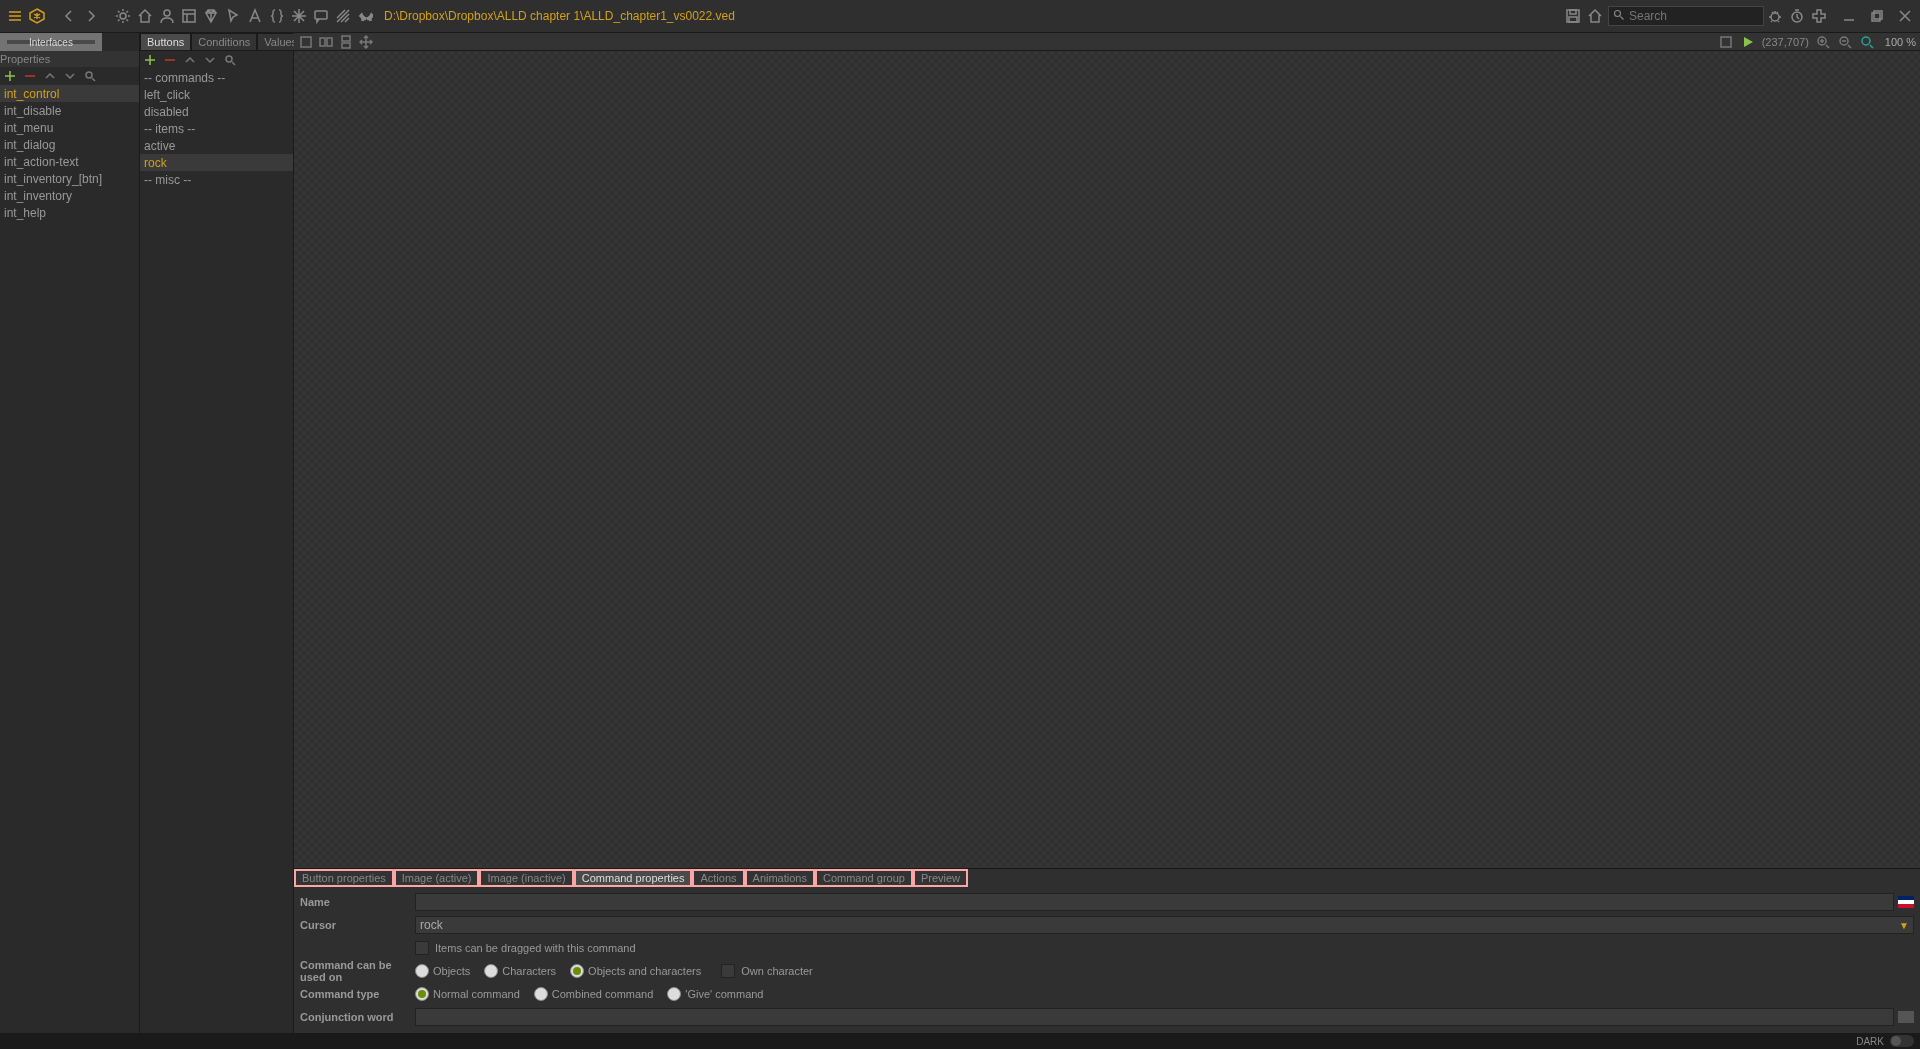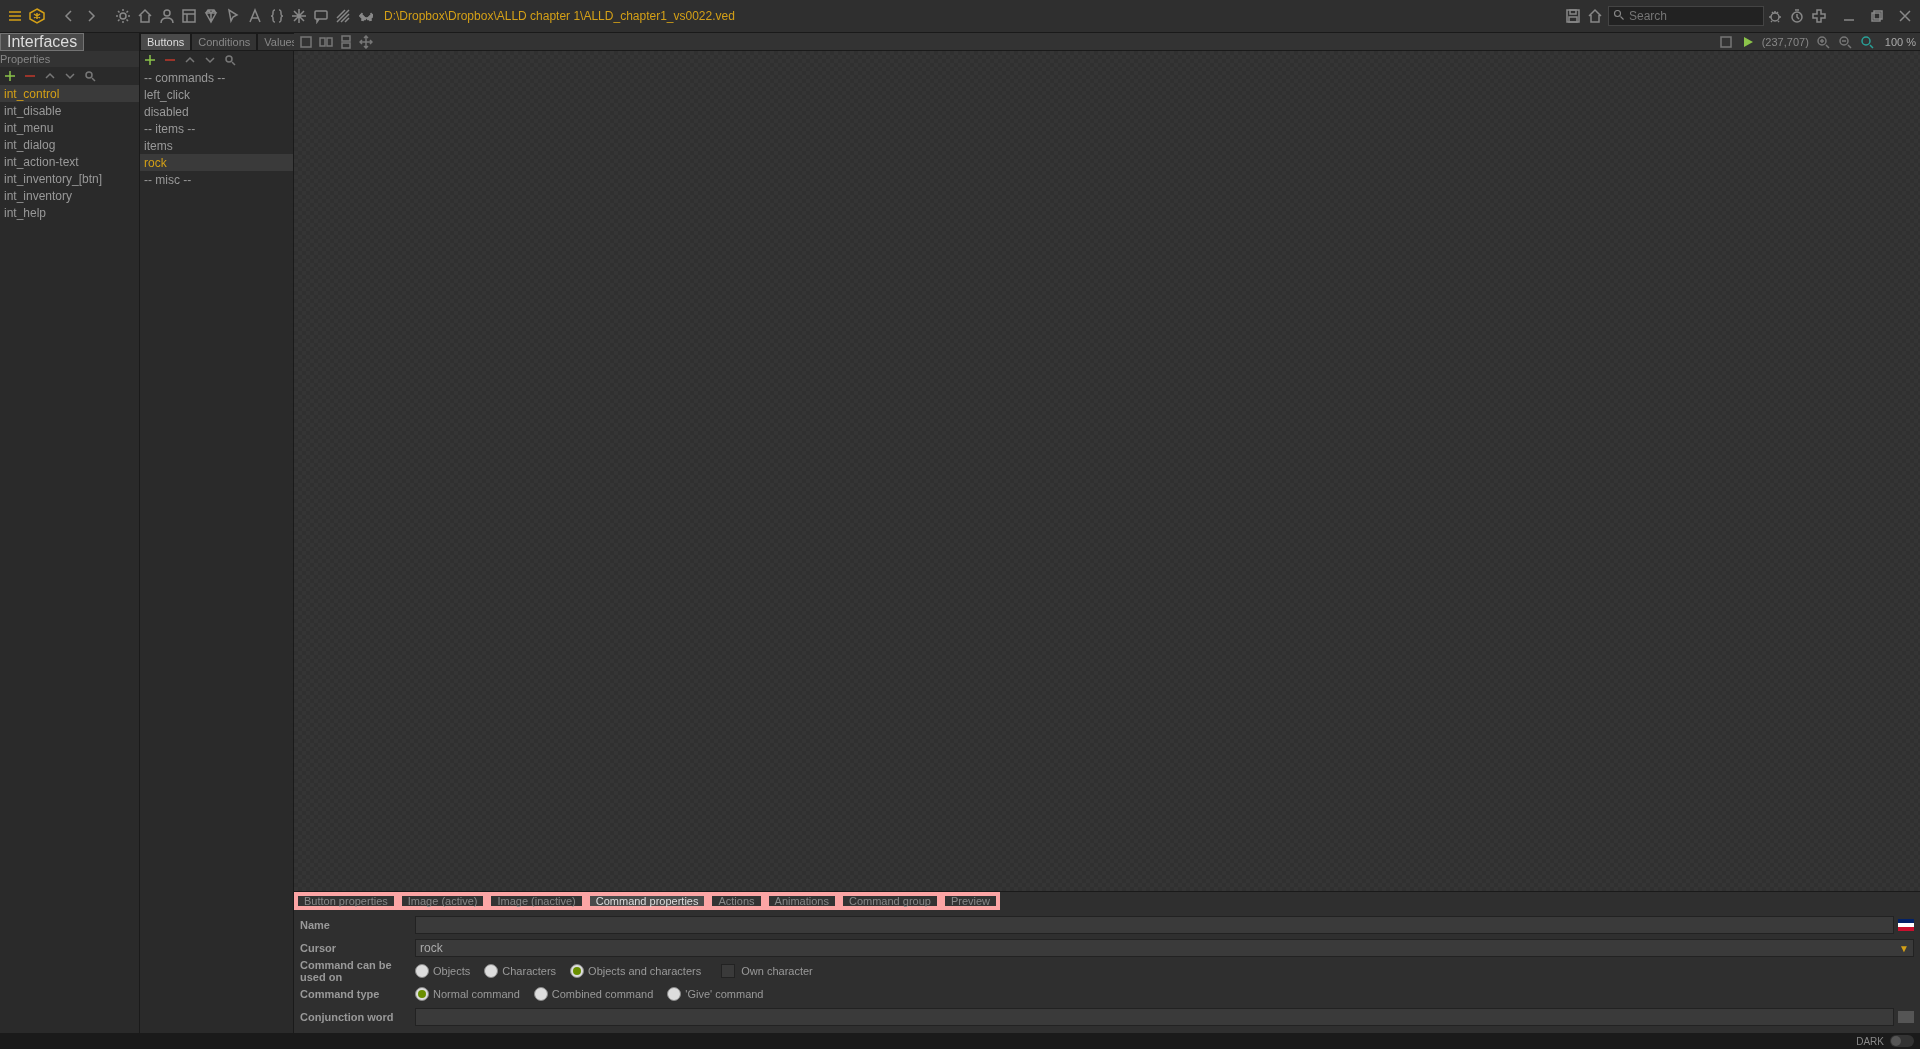--- a/index.html
+++ b/index.html
@@ -11,21 +11,21 @@
 .tb-icon.menu-lines svg path { stroke: #d4a017; }
 .file-path { color: #d4a017; font-size: 12px; margin-left: 8px; flex-shrink: 0; }
 .toolbar-spacer { flex: 1; }
 .search-box { background: #222; border: 1px solid #444; height: 20px; width: 156px; display: flex; align-items: center; padding: 0 4px; margin-left: 2px; }
 .search-box input { background: transparent; border: none; outline: none; color: #aaa; font-size: 12px; width: 100%; }
 .search-icon { color: #888; margin-right: 4px; }
 .win-controls { display: flex; gap: 6px; margin-left: 8px; }
 .main-row { display: flex; flex: 1; min-height: 0; }
 .sidebar-left { width: 140px; background: #2a2a2a; display: flex; flex-direction: column; border-right: 1px solid #1a1a1a; }
 .tab-row { display: flex; height: 18px; }
-.tab { background: #3a3a3a; border: 1px solid #737373; padding: 0 6px; font-size: 16px; display: flex; align-items: center; cursor: pointer; color: #999; }
+.tab { background: #3a3a3a; border: 7px solid #737373; padding: 0 22px; font-size: 10px; display: flex; align-items: center; cursor: pointer; color: #999; }
 .tab.active { background: #4a4a4a; color: #ddd; }
 .section-header { background: #333; text-align: left; font-size: 11px; padding: 2px 0; color: #888; }
 .mini-toolbar { display: flex; height: 18px; align-items: center; padding: 0 2px; gap: 4px; }
 .mini-icon { width: 16px; height: 16px; display: inline-flex; align-items: center; justify-content: center; cursor: pointer; }
 .mini-icon.green { color: #8bc34a; }
 .mini-icon.red { color: #c0392b; }
 .mini-icon.grey { color: #777; }
 .list { flex: 1; overflow-y: auto; }
 .list-item { padding: 2px 4px; font-size: 12px; color: #999; cursor: pointer; height: 17px; display: flex; align-items: center; }
 .list-item.selected { background: #3a3a3a; color: #d4a017; }
@@ -34,21 +34,21 @@
 .middle-tab { background: #333; border: 1px solid #1a1a1a; padding: 7px 6px; font-size: 11px; display: flex; align-items: center; cursor: pointer; color: #888; }
 .middle-tab.active { background: #4a4a4a; color: #ddd; }
 .canvas-col { flex: 1; display: flex; flex-direction: column; min-width: 0; }
 .canvas-toolbar { height: 18px; background: #333; border-bottom: 1px solid #1a1a1a; display: flex; align-items: center; padding: 0 4px; gap: 4px; }
 .canvas-toolbar-right { margin-left: auto; display: flex; align-items: center; gap: 6px; }
 .coord-text { color: #888; font-size: 11px; }
 .zoom-text { color: #aaa; font-size: 11px; margin-left: 4px; }
 .canvas-area { flex: 1; background: #333; background-image: repeating-conic-gradient(#353535 0% 25%, #303030 0% 50%); background-size: 8px 8px; position: relative; }
 .bottom-panel { background: #2f2f2f; border-top: 1px solid #1a1a1a; }
 .bottom-tabs { display: flex; height: 18px; }
-.btab { background: #333; border: 4px solid #fca5a5; padding: 0 6px; font-size: 11px; display: flex; align-items: center; cursor: pointer; color: #888; }
+.btab { background: #333; border: 2px solid #fca5a5; padding: 0 6px; font-size: 11px; display: flex; align-items: center; cursor: pointer; color: #888; }
 .btab.active { background: #4a4a4a; color: #ddd; }
 .prop-form { padding: 4px 6px; }
 .prop-row { display: flex; align-items: center; height: 22px; margin-bottom: 1px; }
 .prop-label { width: 115px; font-size: 11px; color: #999; flex-shrink: 0; font-weight: bold; }
 .prop-input { flex: 1; background: #3a3a3a; border: 1px solid #222; height: 18px; padding: 0 4px; color: #aaa; font-size: 11px; display: flex; align-items: center; }
 .prop-input.dropdown { justify-content: space-between; }
 .dropdown-arrow { color: #d4a017; font-size: 10px; }
 .flag-icon { width: 16px; height: 12px; background: linear-gradient(to bottom, #012169 33%, #fff 33%, #fff 66%, #c8102e 66%); margin-left: 4px; position: relative; }
 .checkbox { width: 14px; height: 14px; background: #3a3a3a; border: 1px solid #222; display: inline-block; margin-right: 6px; flex-shrink: 0; }
 .radio-group { display: flex; align-items: center; gap: 4px; }
@@ -289,21 +289,21 @@
             <circle cx="5" cy="5" r="3"></circle>
             <path d="M8 8l3 3"></path>
           </svg>
         </span>
     </div>
     <div class="list" id="middle-list">
         <div class="list-item">-- commands --</div>
         <div class="list-item">left_click</div>
         <div class="list-item">disabled</div>
         <div class="list-item">-- items --</div>
-        <div class="list-item">items</div>
+        <div class="list-item">active</div>
         <div class="list-item selected">rock</div>
         <div class="list-item">-- misc --</div>
       </div>
   </div>
 
   <div class="canvas-col">
     <div class="canvas-toolbar">
       <span class="mini-icon grey">
           <svg width="14" height="14" viewBox="0 0 14 14">
             <rect x="2" y="2" width="10" height="10"></rect>
@@ -379,20 +379,25 @@
           <span class="flag-icon"></span>
         </div>
         <div class="prop-row">
           <div class="prop-label">Cursor</div>
           <div class="prop-input dropdown">
             <span>rock</span>
             <span class="dropdown-arrow">▼</span>
           </div>
         </div>
         <div class="prop-row">
+          <div class="prop-label"></div>
+          <span class="checkbox"></span>
+          <span style="font-size:11px;color:#999">Items can be dragged with this command</span>
+        </div>
+        <div class="prop-row">
           <div class="prop-label">Command can be used on</div>
           <div class="radio-group" id="used-on-group">
               <span class="radio"></span>
               <span class="radio-label">Objects</span>
               <span class="radio"></span>
               <span class="radio-label">Characters</span>
               <span class="radio checked"></span>
               <span class="radio-label">Objects and characters</span>
             </div>
           <span class="checkbox" style="margin-left:10px"></span>

